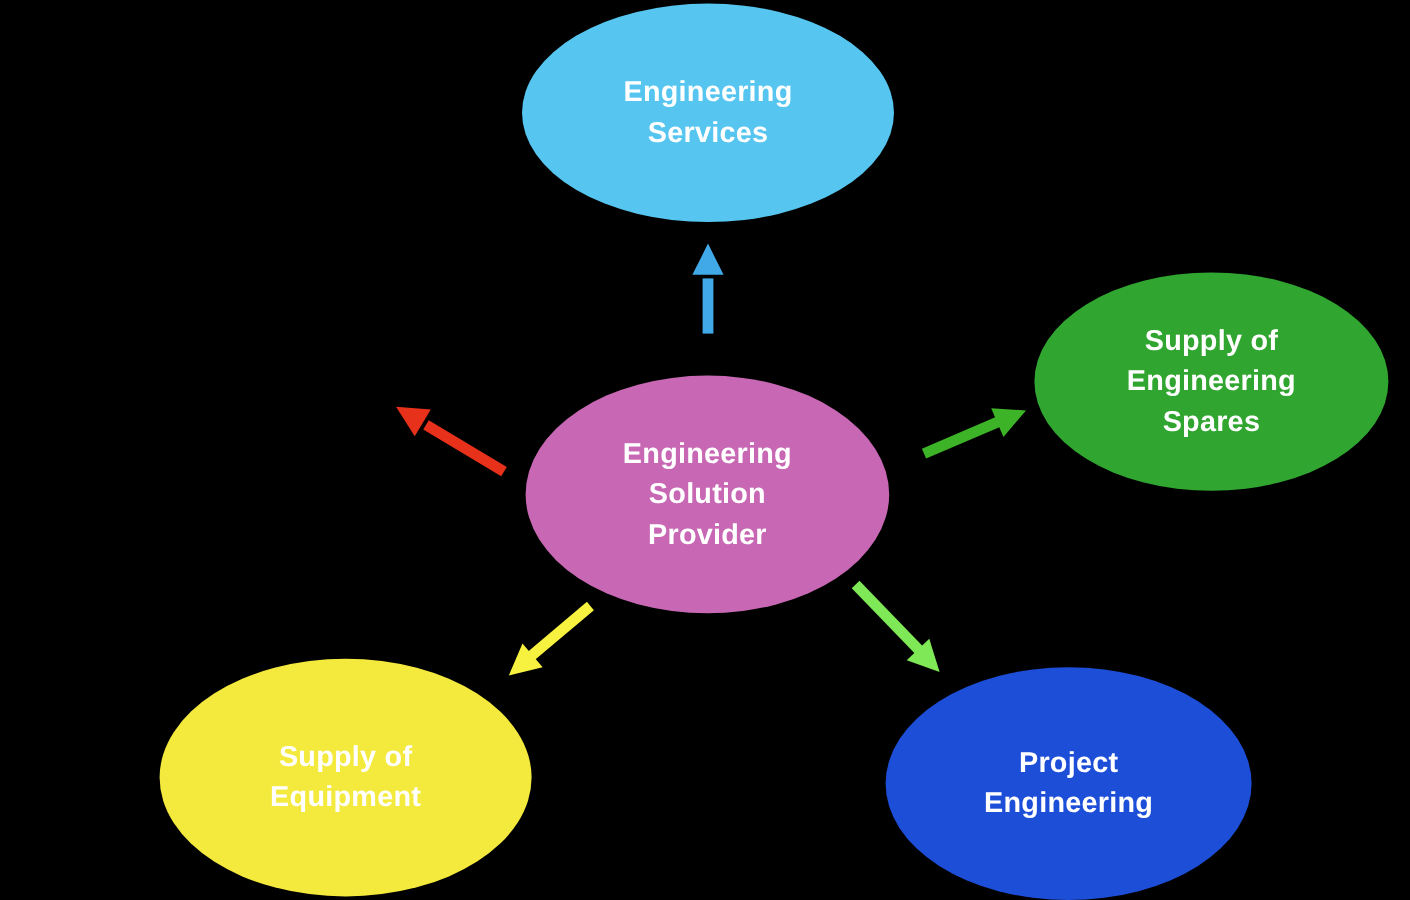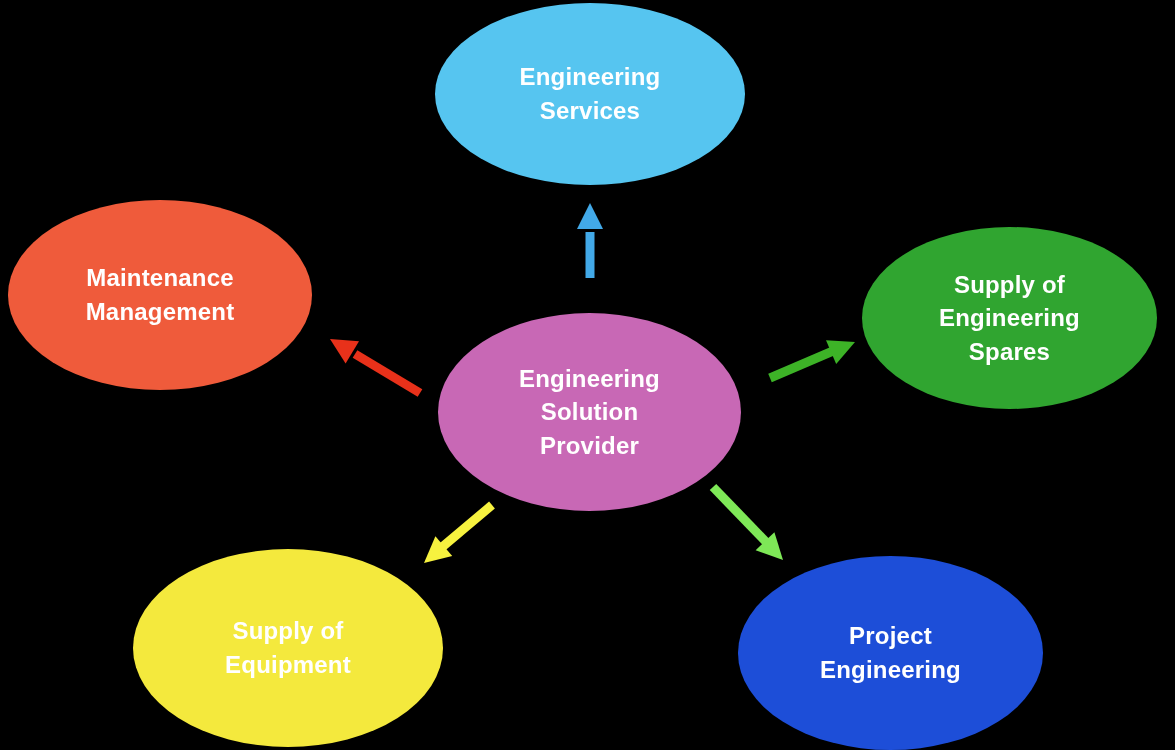--- a/index.html
+++ b/index.html
@@ -64,24 +64,20 @@
       <line x1="713" y1="487" x2="767" y2="543" stroke-width="9" style="stroke: rgb(126, 232, 87);"></line>
       <polygon points="783,560 755.6,550.2 774.4,532.2" style="fill: rgb(126, 232, 87);"></polygon>
     </g>
   </svg>
 
   <div class="node" style="left: 435px; top: 3px; width: 310px; height: 182px; background-color: rgb(86, 197, 240);">
     <span class="node-label">Engineering
 Services</span>
   </div>
 
-  <div class="node" style="left: 8px; top: 200px; width: 304px; height: 190px; background-color: rgb(239, 91, 59);">
-    <span class="node-label">Maintenance
-Management</span>
-  </div>
 
   <div class="node" style="left: 862px; top: 227px; width: 295px; height: 182px; background-color: rgb(48, 165, 48);">
     <span class="node-label">Supply of
 Engineering
 Spares</span>
   </div>
 
   <div class="node" style="left: 438px; top: 313px; width: 303px; height: 198px; background-color: rgb(200, 104, 181);">
     <span class="node-label">Engineering
 Solution

